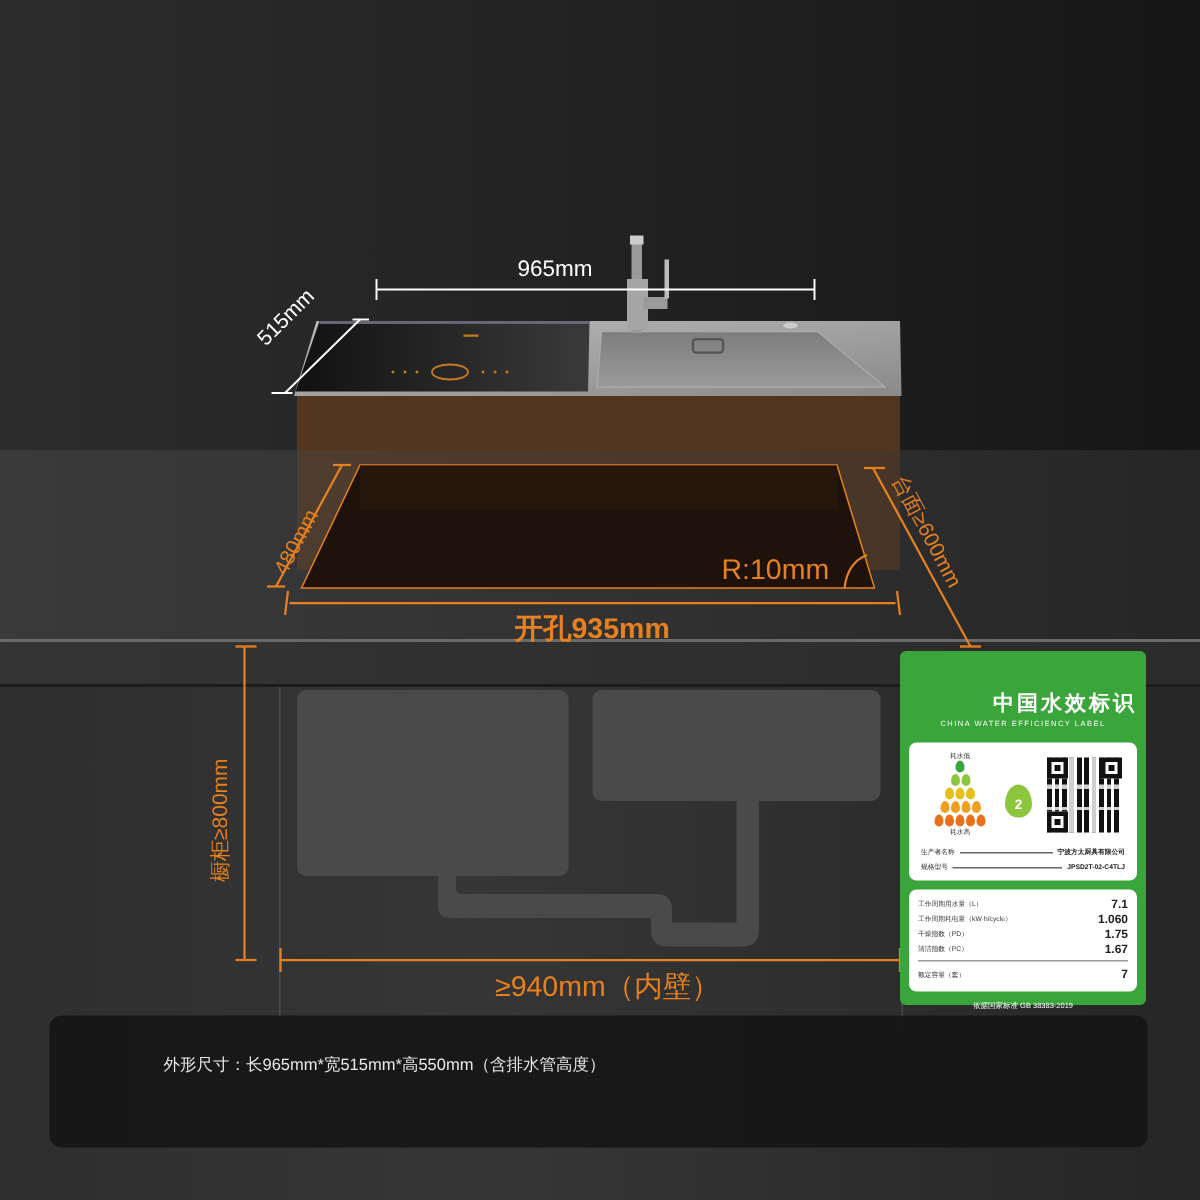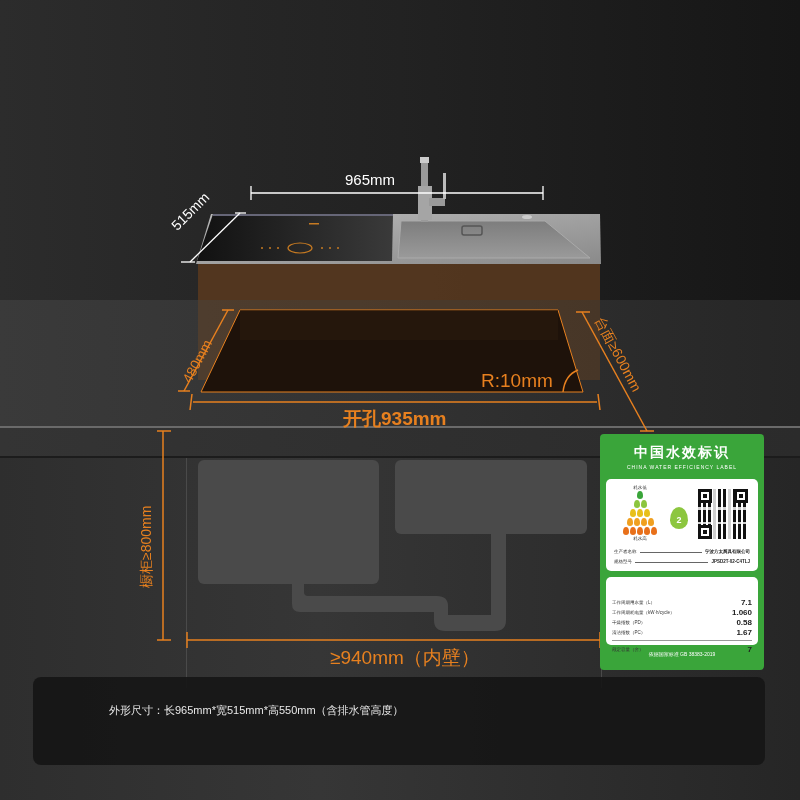--- a/index.html
+++ b/index.html
@@ -18,24 +18,24 @@
   .cab-wall { position: absolute; top: 458px; width: 1px; height: 230px; background: #4a4a4a; }
 
   .svg-layer { position: absolute; left: 0; top: 0; width: 800px; height: 800px; }
 
   .dim-label { position: absolute; color: #ffffff; font-size: 15px; white-space: nowrap; }
   .dim-orange { position: absolute; color: #e7801f; font-size: 19px; white-space: nowrap; }
 
   
   .wel { position: absolute; left: 600px; top: 434px; width: 164px; height: 236px;
     background: #3aa53a; border-radius: 4px; padding: 6px 6px 0 6px; }
-  .wel-title { color: #fff; font-size: 14px; font-weight: bold; text-align: center; letter-spacing: 2px; margin-top: 4px; font-family: Liberation Mono, monospace; }
+  .wel-title { color: #fff; font-size: 14px; font-weight: bold; text-align: right; letter-spacing: 2px; margin-top: 20px; font-family: Liberation Mono, monospace; }
   .wel-sub { color: #fff; font-size: 5px; text-align: center; letter-spacing: 1px; margin-top: 2px; }
   .wel-box1 { background: #fff; border-radius: 5px; margin-top: 9px; height: 92px; position: relative; }
-  .wel-box2 { background: #fff; border-radius: 5px; margin-top: 6px; height: 68px; position: relative; padding: 20px 6px; }
+  .wel-box2 { background: #fff; border-radius: 5px; margin-top: 6px; height: 68px; position: relative; padding: 4px 6px; }
   .wel-foot { color: #fff; font-size: 5px; text-align: center; margin-top: 6px; }
   .qr { position: absolute; right: 10px; top: 10px; width: 50px; height: 50px;
     background:
       repeating-linear-gradient(90deg, #111 0 3px, #fff 3px 5px),
       #fff; }
   .qr-inner { position: absolute; inset: 0;
     background:
       linear-gradient(#fff 0 0) 14px 0/4px 50px no-repeat,
       linear-gradient(#fff 0 0) 0 18px/50px 3px no-repeat,
       linear-gradient(#fff 0 0) 0 33px/50px 2px no-repeat,
@@ -221,21 +221,21 @@
     <div class="spec-row">
         <span class="k">工作周期用水量（L）</span>
         <span class="v">7.1</span>
       </div>
     <div class="spec-row">
         <span class="k">工作周期耗电量（kW·h/cycle）</span>
         <span class="v">1.060</span>
       </div>
     <div class="spec-row">
         <span class="k">干燥指数（PD）</span>
-        <span class="v">0.58</span>
+        <span class="v">1.75</span>
       </div>
     <div class="spec-row">
         <span class="k">清洁指数（PC）</span>
         <span class="v">1.67</span>
       </div>
     <div class="spec-sep"></div>
     <div class="spec-row">
         <span class="k">额定容量（套）</span>
         <span class="v">7</span>
       </div>

